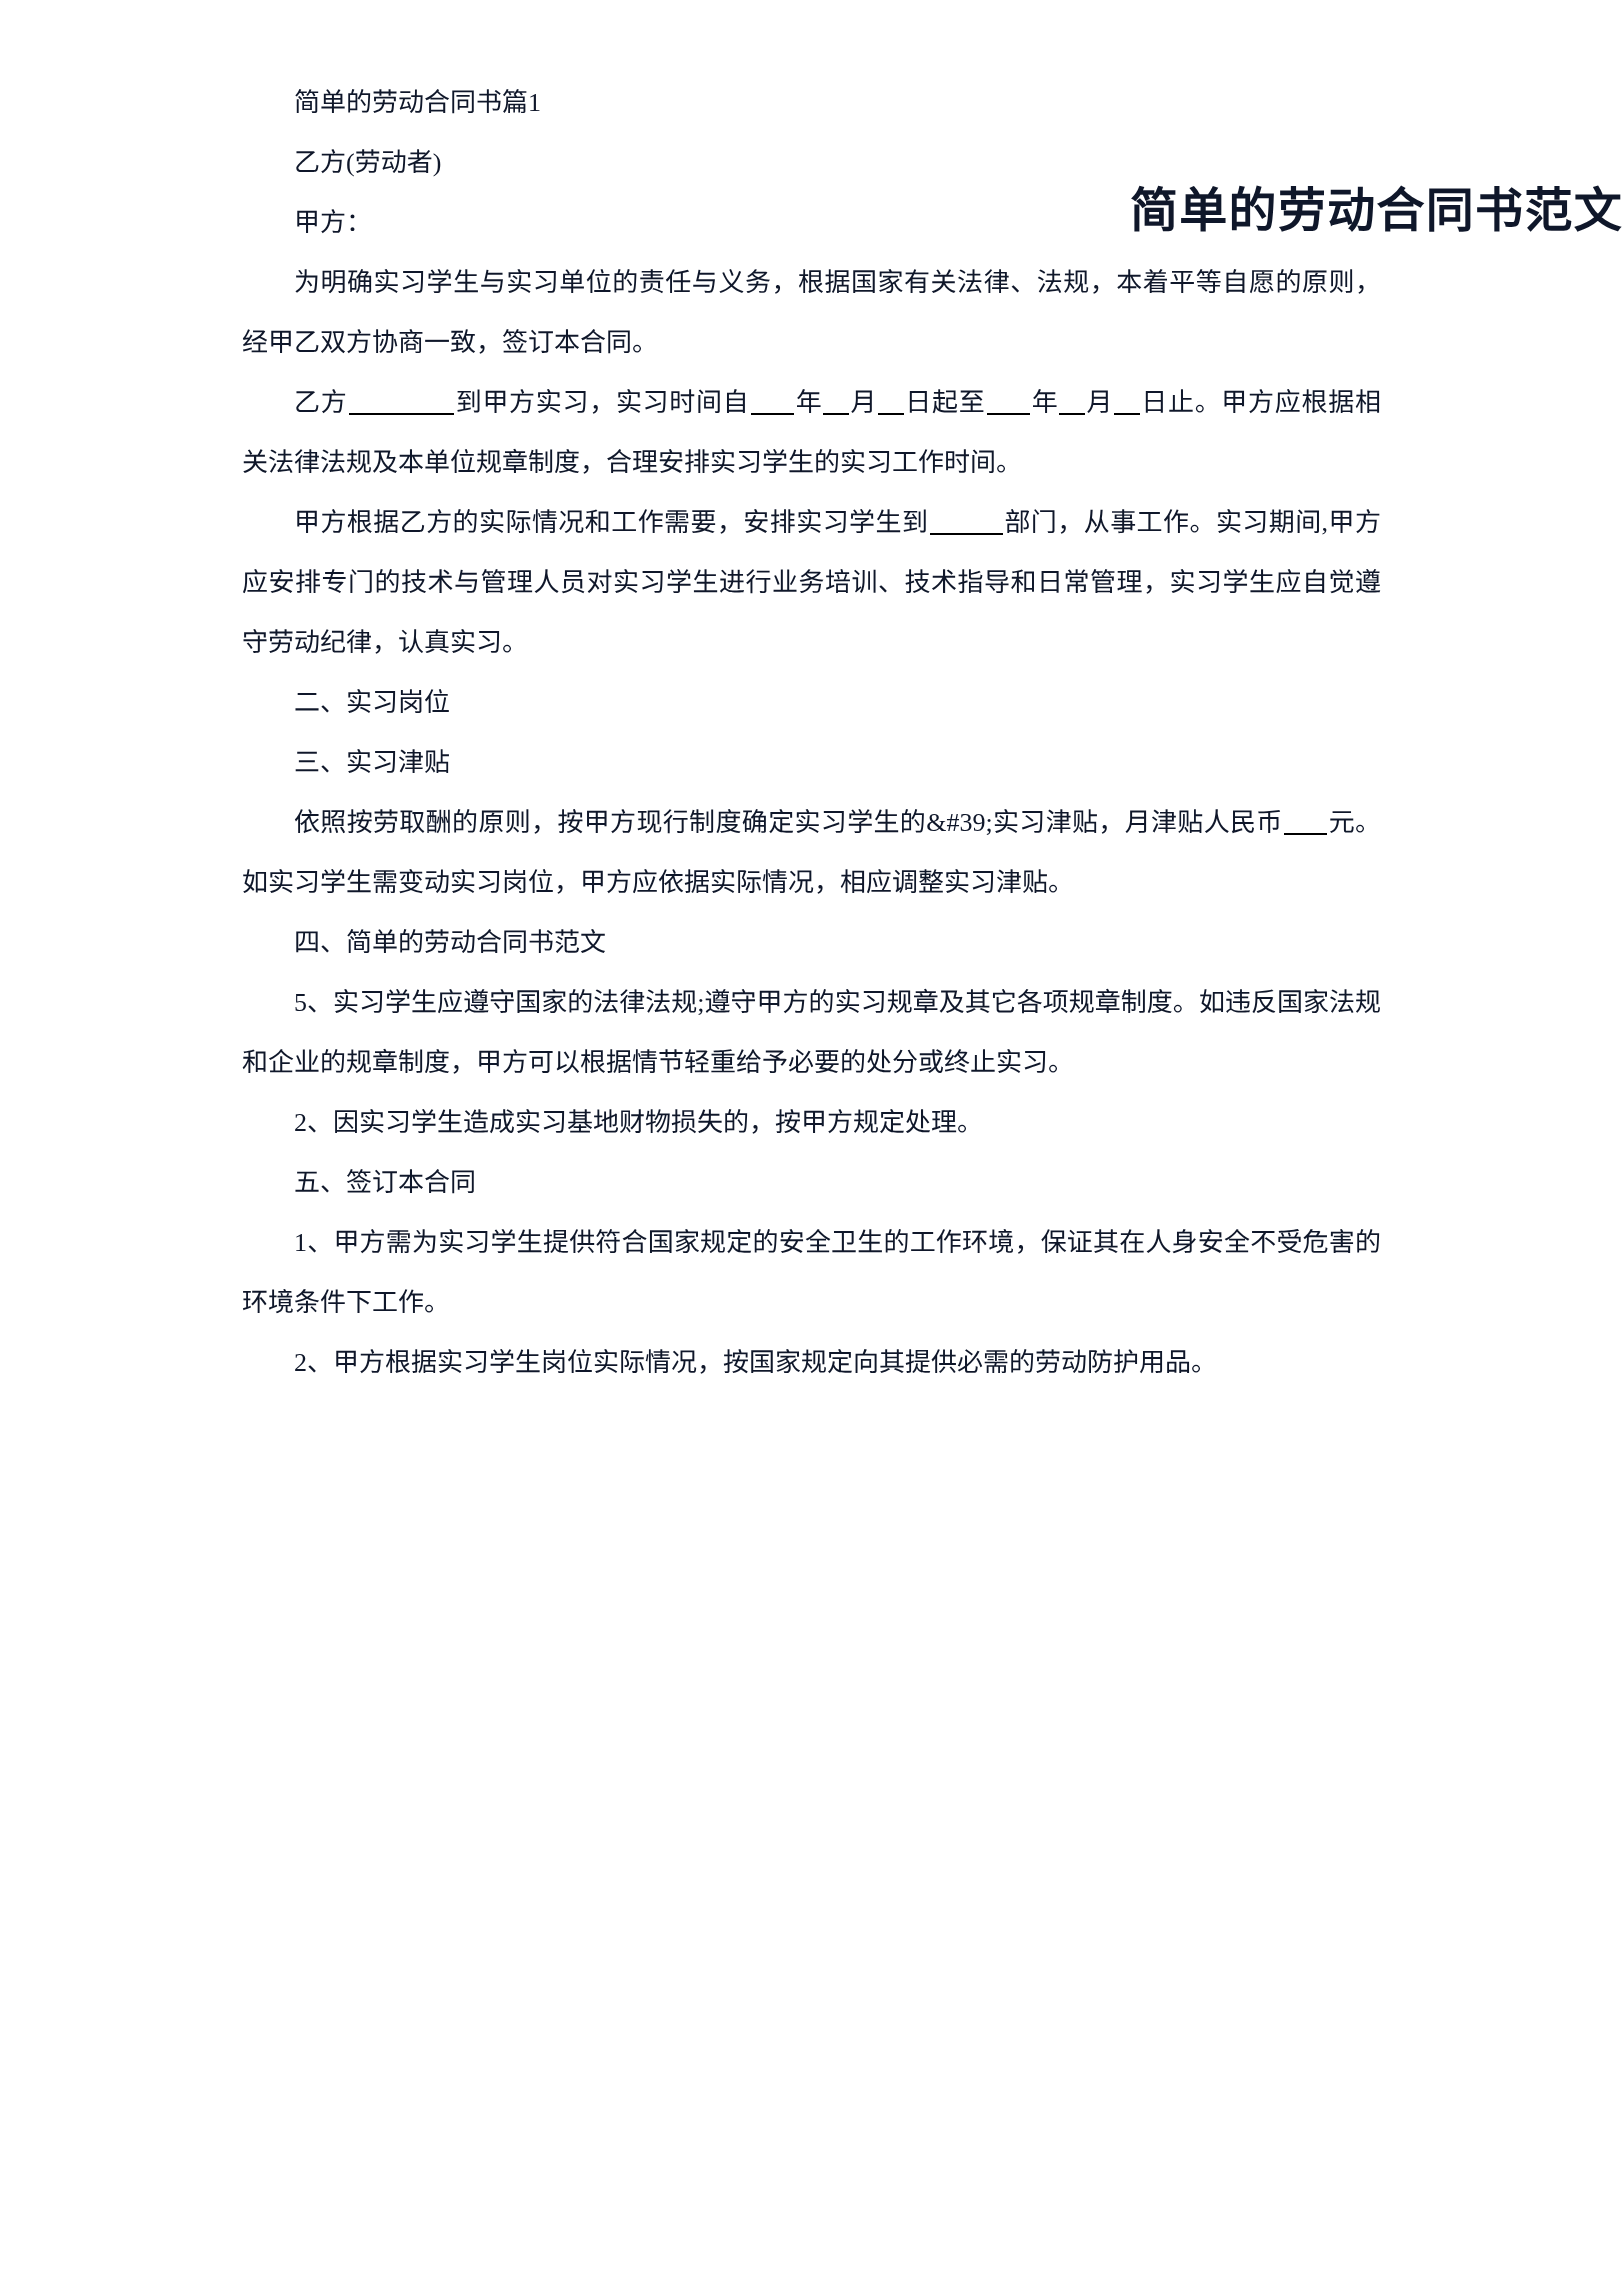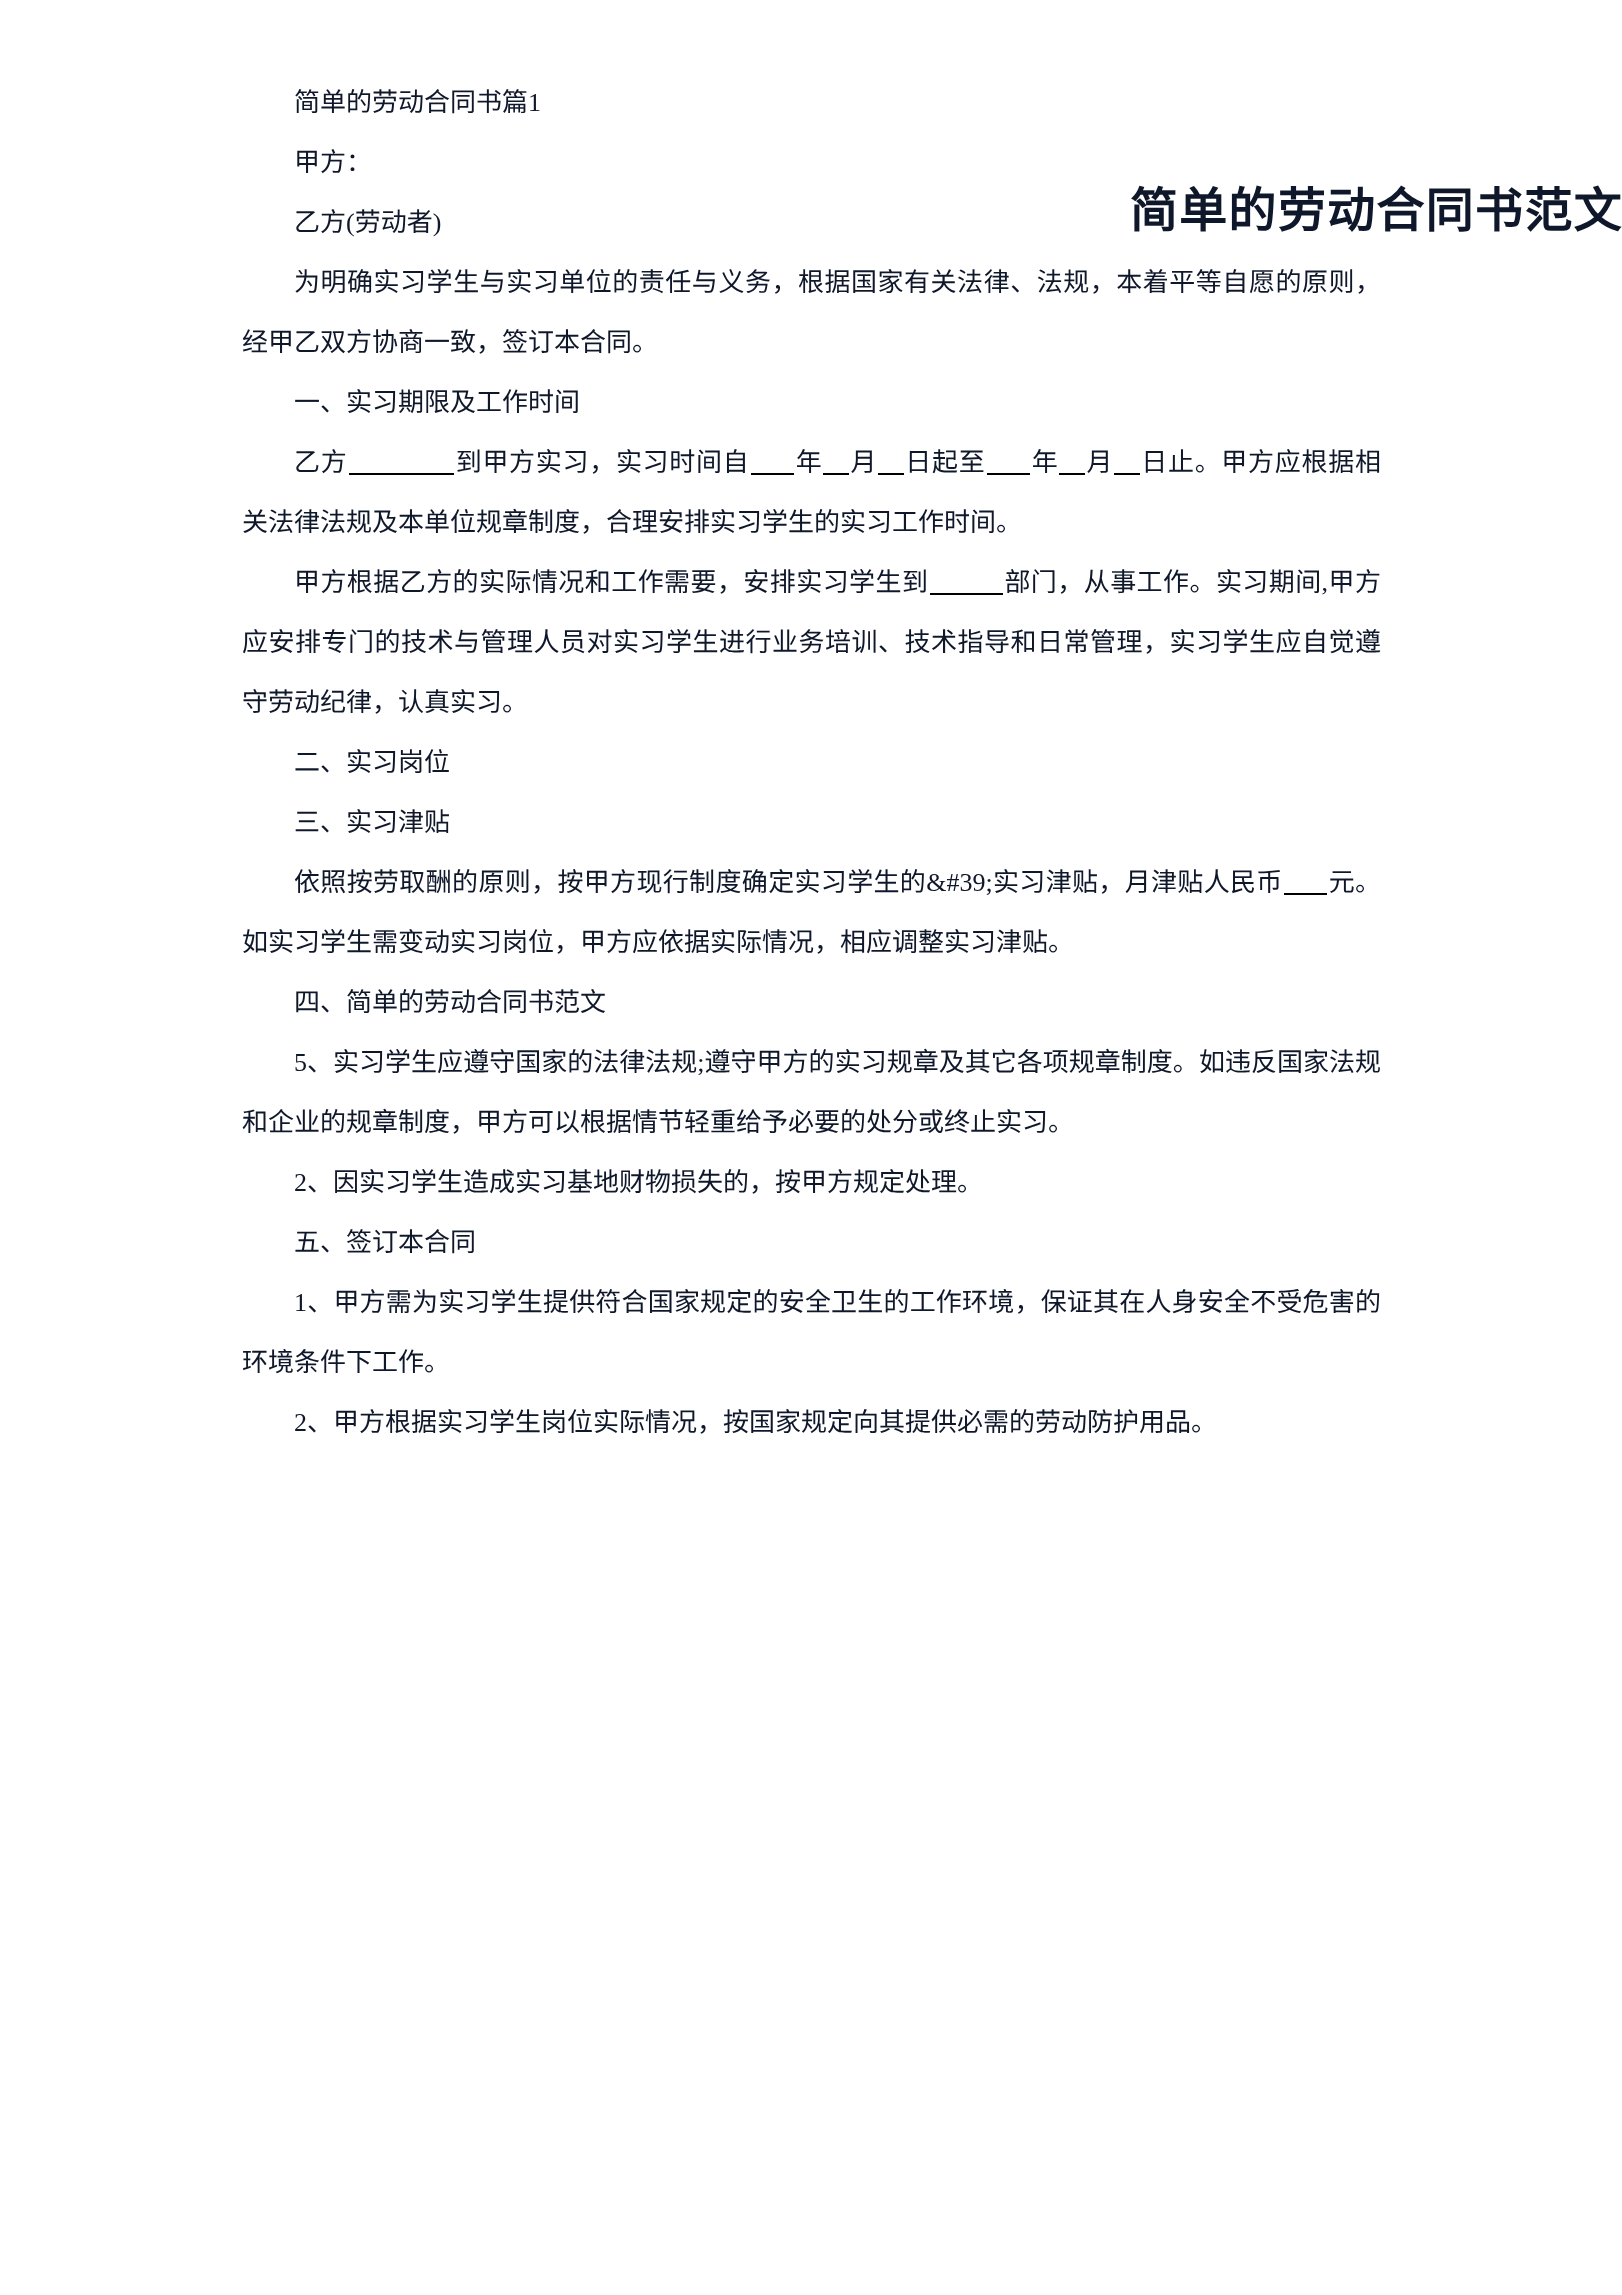--- a/index.html
+++ b/index.html
@@ -87,28 +87,27 @@
 
 <div class="page">
 
   <h1 class="doc-title">简单的劳动合同书范文</h1>
 
   <div class="doc-body">
     <div class="body-block">
 
       <p class="para">简单的劳动合同书篇1</p>
 
+      <p class="para">乙方(劳动者)</p>
+
       <p class="para">甲方：</p>
-
-      <p class="para">乙方(劳动者)</p>
 
       <p class="para">为明确实习学生与实习单位的责任与义务，根据国家有关法律、法规，本着平等自愿的原则，经甲乙双方协商一致，签订本合同。</p>
 
       <div id="sections-container">
-          <p class="para">一、实习期限及工作时间</p>
           <p class="para"><span>乙方</span><span class="blank-lg"></span><span>到甲方实习，实习时间自</span><span class="blank-sm"></span><span>年</span><span class="blank-xs"></span><span>月</span><span class="blank-xs"></span><span>日起至</span><span class="blank-sm"></span><span>年</span><span class="blank-xs"></span><span>月</span><span class="blank-xs"></span><span>日止。甲方应根据相关法律法规及本单位规章制度，合理安排实习学生的实习工作时间。</span></p>
           <p class="para"><span>甲方根据乙方的实际情况和工作需要，安排实习学生到</span><span class="blank-md"></span><span>部门，从事工作。实习期间,甲方应安排专门的技术与管理人员对实习学生进行业务培训、技术指导和日常管理，实习学生应自觉遵守劳动纪律，认真实习。</span></p>
           <p class="para">二、实习岗位</p>
           <p class="para">三、实习津贴</p>
           <p class="para"><span>依照按劳取酬的原则，按甲方现行制度确定实习学生的&amp;#39;实习津贴，月津贴人民币</span><span class="blank-sm"></span><span>元。如实习学生需变动实习岗位，甲方应依据实际情况，相应调整实习津贴。</span></p>
           <p class="para">四、简单的劳动合同书范文</p>
           <p class="para"><span>5、实习学生应遵守国家的法律法规;遵守甲方的实习规章及其它各项规章制度。如违反国家法规和企业的规章制度，甲方可以根据情节轻重给予必要的处分或终止实习。</span></p>
           <p class="para"><span>2、因实习学生造成实习基地财物损失的，按甲方规定处理。</span></p>
           <p class="para">五、签订本合同</p>
           <p class="para"><span>1、甲方需为实习学生提供符合国家规定的安全卫生的工作环境，保证其在人身安全不受危害的环境条件下工作。</span></p>

